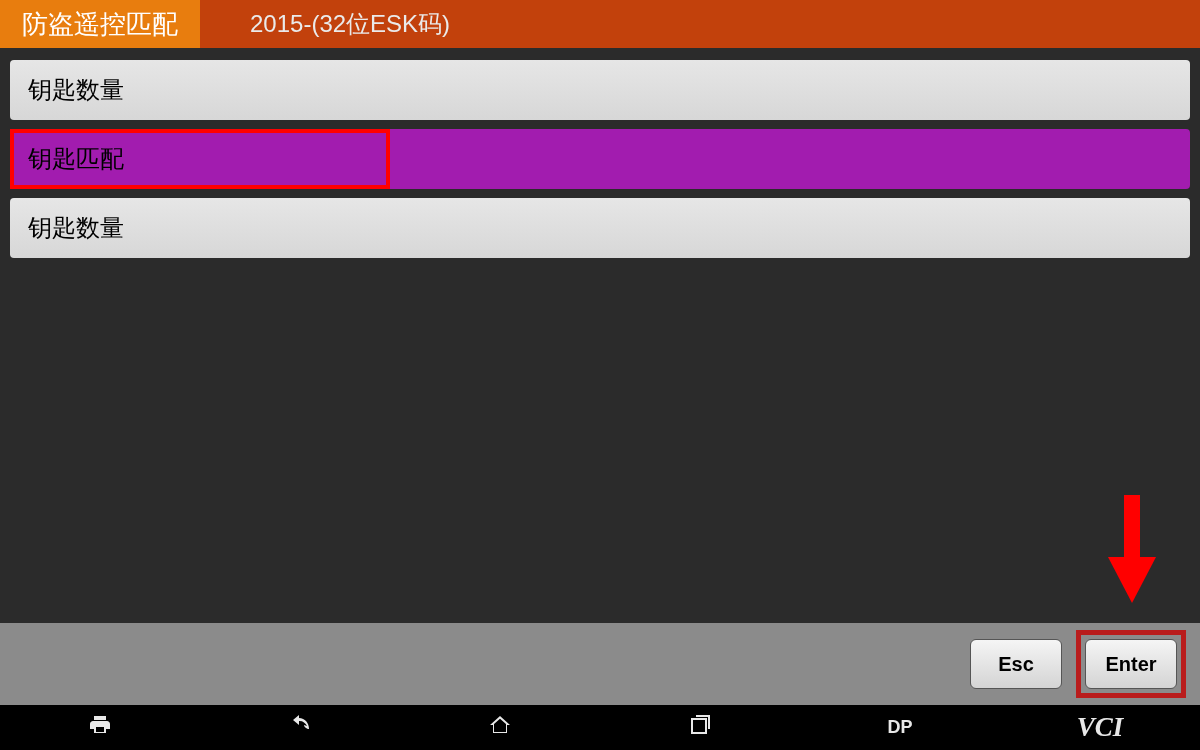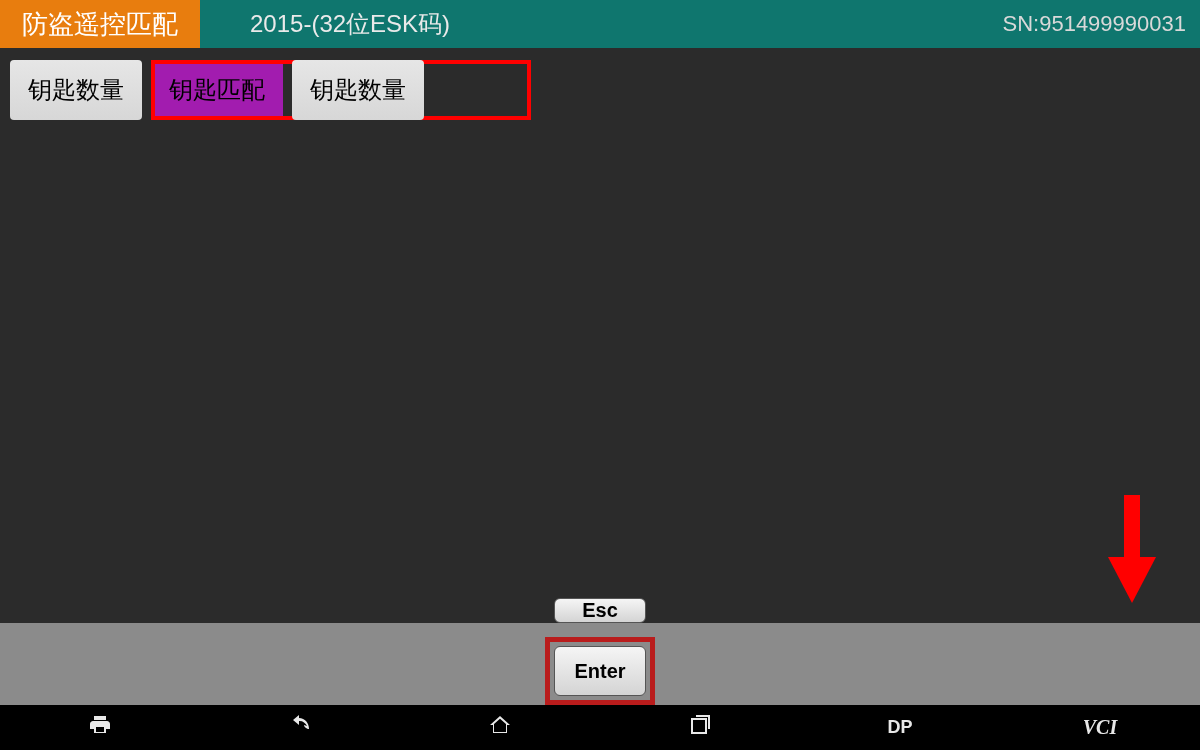--- a/index.html
+++ b/index.html
@@ -1,21 +1,21 @@
 <!DOCTYPE html>
 <html><head>
   <meta charset="utf-8">
   <style>
     * { box-sizing: border-box; margin: 0; padding: 0; }
     html, body { width: 1200px; height: 750px; overflow: hidden; font-family: Arial, "Microsoft YaHei", sans-serif; }
     body { background: #2b2b2b; display: flex; flex-direction: column; }
 
     .top-bar {
       height: 48px;
-      background: #0f766e;
+      background: #c2410c;
       display: flex;
       align-items: center;
       color: #ededed;
       font-size: 23px;
     }
     .tag {
       background: #e87d0e;
       color: #ffffff;
       height: 100%;
       display: flex;
@@ -25,20 +25,21 @@
       font-weight: 400;
     }
     .model { margin-left: 50px; flex: 1; color: #eaeaea; font-size: 24px; }
     .sn { margin-right: 14px; color: #d9d9d9; font-size: 22px; }
 
     .content {
       flex: 1;
       background: #2b2b2b;
       padding: 12px 10px 8px 10px;
       display: flex;
+      flex-direction: column;
       gap: 9px;
     }
     .menu-item {
       height: 60px;
       border-radius: 4px;
       display: flex;
       align-items: center;
       padding: 0 18px;
       font-size: 24px;
       color: #000;
@@ -61,21 +62,20 @@
 
     .footer {
       height: 82px;
       background: #8b8b8b;
       display: flex;
       align-items: center;
       justify-content: flex-end;
       padding: 0 14px;
       gap: 14px;
       position: relative;
-      flex-direction: column;
     }
     .btn {
       width: 92px;
       height: 50px;
       border-radius: 6px;
       border: 1px solid #555;
       background: linear-gradient(#f5f5f5, #d4d4d4);
       font-size: 20px;
       font-weight: bold;
       color: #000;
@@ -106,29 +106,28 @@
       flex: 1;
       display: flex;
       align-items: center;
       justify-content: center;
       height: 100%;
       cursor: pointer;
       font-size: 18px;
       font-weight: bold;
     }
     .nav-item svg { width: 24px; height: 24px; fill: #e8e8e8; }
-    .vci { font-style: italic; font-family: "Times New Roman", serif; font-size: 20px; }
+    .vci { font-style: italic; font-family: "Times New Roman", serif; font-size: 27px; }
   </style>
 </head>
 <body>
 
 <div class="top-bar">
   <div class="tag">防盗遥控匹配</div>
   <div class="model">2015-(32位ESK码)</div>
-  <div class="sn">SN:951499990031</div>
 </div>
 
 <div class="content">
   <div class="menu-item normal">
     <span>钥匙数量</span>
   </div>
   <div class="menu-item active">
     <div class="red-border"></div>
     <span>钥匙匹配</span>
   </div>

